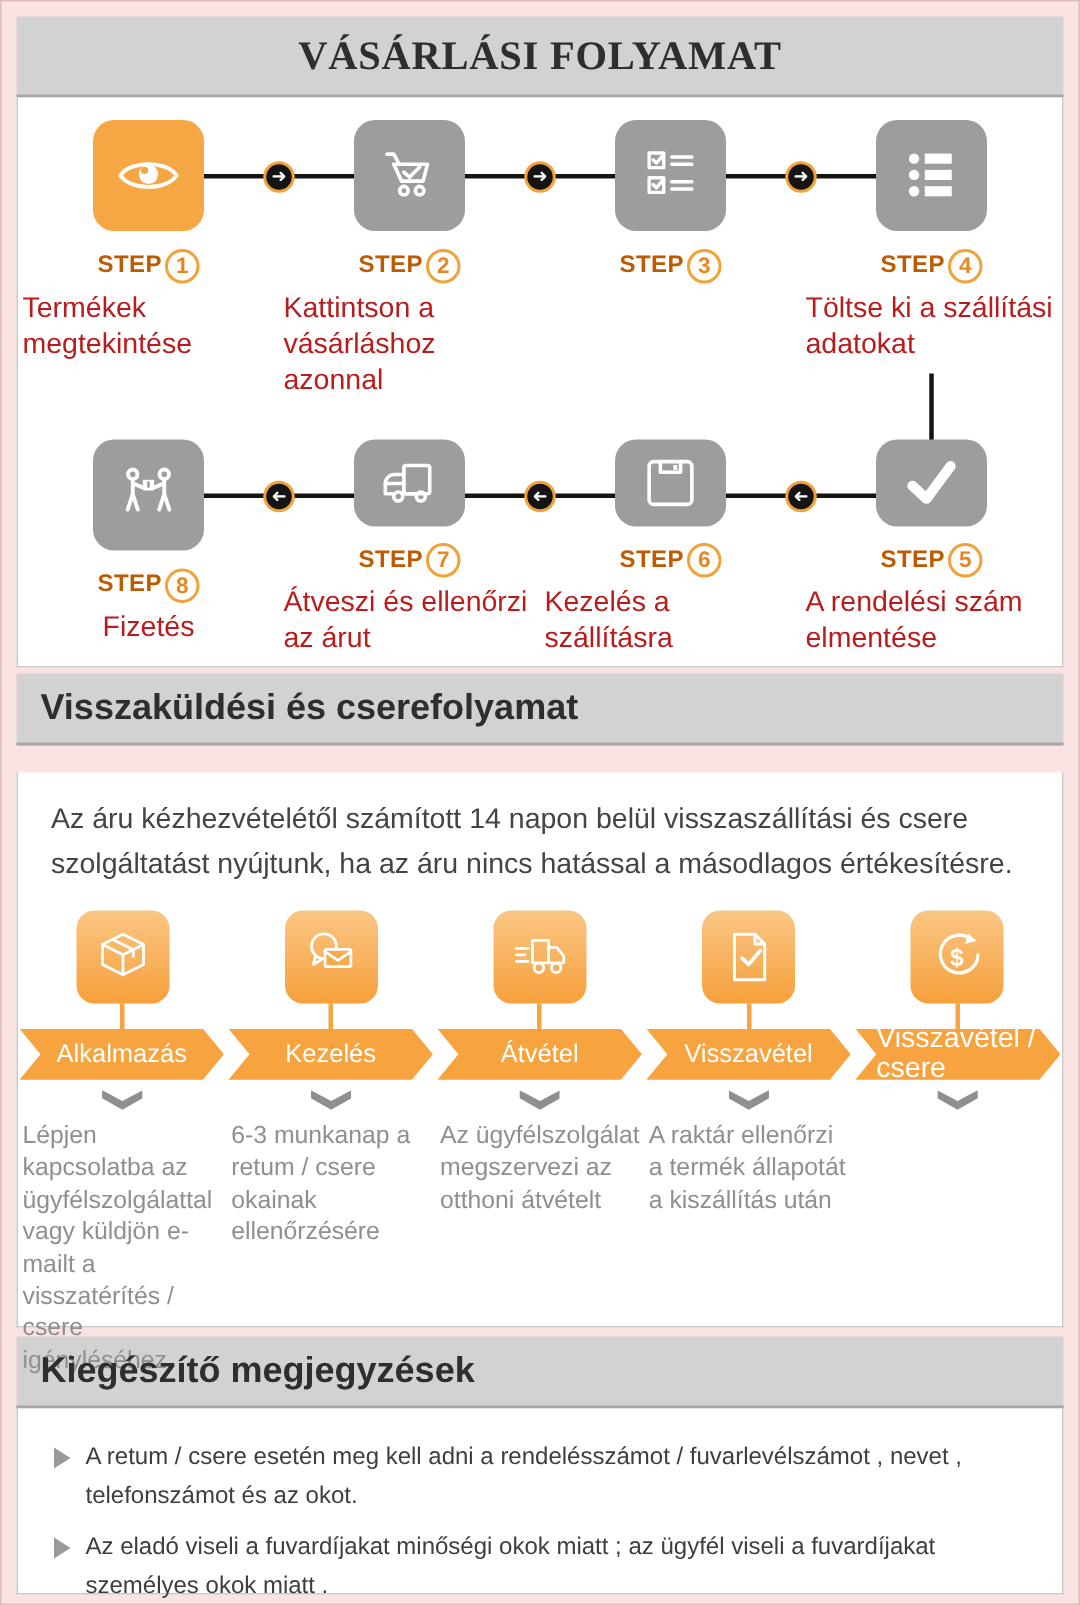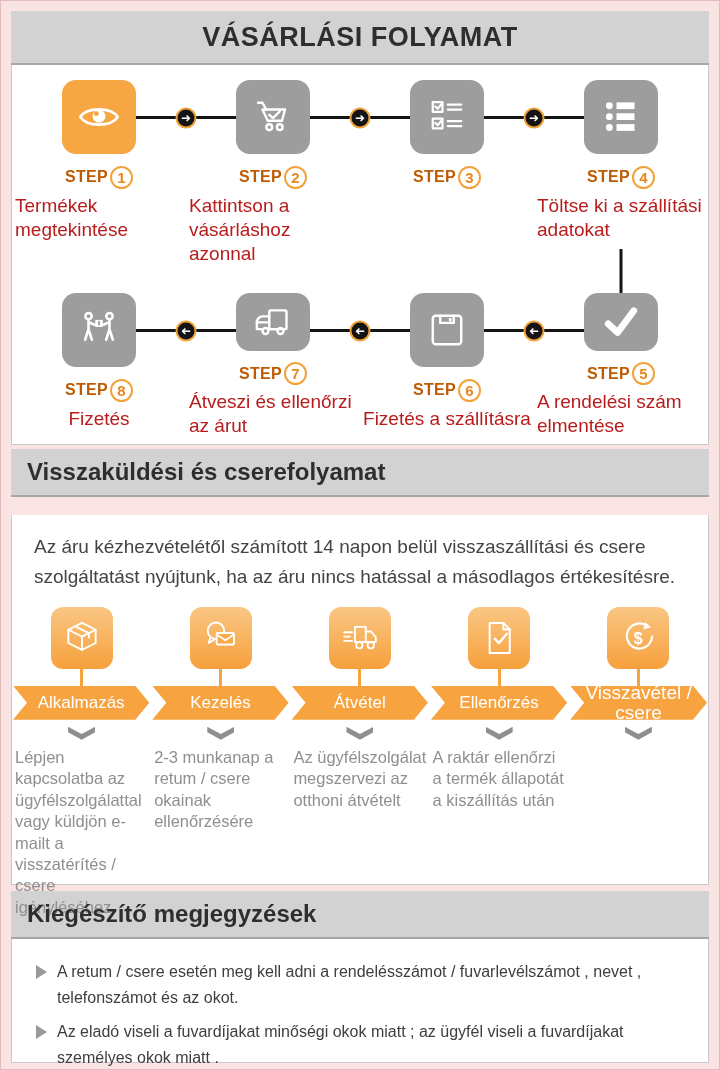--- a/index.html
+++ b/index.html
@@ -18,21 +18,21 @@
   
   .bar {
     background:#d2d2d2;
     border-bottom:2px solid #a6a6a6;
     color:#2e2e2e;
     font-weight:bold;
   }
   .title-bar {
     height:54px;
     display:flex; align-items:center; justify-content:center;
-    font-size:27px; letter-spacing:0.5px;
+    font-size:27px; letter-spacing:0.5px;font-family:Liberation Serif, serif;
   }
   .section-bar {
     height:48px;
     display:flex; align-items:center;
     padding-left:16px;
     font-size:24px;
   }
   
   .panel {
     background:#fff;
@@ -94,21 +94,21 @@
     background:linear-gradient(180deg,#fac684 0%,#f6a03c 100%);
     display:flex; align-items:center; justify-content:center;
   }
   .stem { width:3px; height:17px; background:#f6a440; }
   .banner-row { display:flex; padding:0 1px; }
   .bseg {
     width:20%; height:34px; margin-right:3px;
     background:#f7a440;
     clip-path:polygon(0 0, calc(100% - 14px) 0, 100% 50%, calc(100% - 14px) 100%, 0 100%, 14px 50%);
     color:#fff; display:flex; align-items:center; justify-content:center;
-    text-align:center; font-size:17px; line-height:1.05;
+    text-align:left; font-size:17px; line-height:1.05;
   }
   .bseg.small { font-size:19px; padding:0 14px; }
   .bseg:last-child { margin-right:0; }
   .desc-row { display:flex; margin-top:7px; }
   .v-arrow {
     width:27px; height:13px; background:#8f8f8f; margin:0 auto 7px auto;
     clip-path:polygon(0 0, 50% 55%, 100% 0, 100% 42%, 50% 100%, 0 42%);
   }
   .sdesc {
     font-size:16.5px; color:#8f8f8f; text-align:left; line-height:1.3;
@@ -258,21 +258,21 @@
           <svg width="48" height="48" viewBox="0 0 64 64" fill="none" stroke="#fff" stroke-width="3.2" stroke-linecap="round" stroke-linejoin="round">
             <rect x="13" y="13" width="38" height="38" rx="4"></rect>
             <path d="M23 13v9.5h18V13"></path>
             <rect x="34.5" y="16" width="3.5" height="4.5" fill="#fff" stroke="none"></rect>
           </svg>
         </div>
         <div class="steprow">
           <span class="steplbl">STEP</span>
           <span class="stepnum">6</span>
         </div>
-        <div class="steptext">Fizetés a szállításra</div>
+        <div class="steptext">Kezelés a szállításra</div>
       </div>
 
       <div class="fcol">
         <div class="sbox">
           <svg width="48" height="48" viewBox="0 0 64 64" fill="none" stroke="#fff" stroke-width="9" stroke-linecap="round" stroke-linejoin="round">
             <path d="M15 34.5l12.5 11.5L49 17"></path>
           </svg>
         </div>
         <div class="steprow">
           <span class="steplbl">STEP</span>
@@ -343,32 +343,32 @@
           </svg>
         </div>
         <div class="stem"></div>
       </div>
     </div>
 
     <div class="banner-row">
       <div class="bseg">Alkalmazás</div>
       <div class="bseg">Kezelés</div>
       <div class="bseg">Átvétel</div>
-      <div class="bseg">Ellenőrzés</div>
+      <div class="bseg">Visszavétel</div>
       <div class="bseg small">Visszavétel / csere</div>
     </div>
 
     <div class="desc-row">
       <div class="scol">
         <div class="v-arrow"></div>
         <div class="sdesc">Lépjen kapcsolatba az ügyfélszolgálattal vagy küldjön e-mailt a visszatérítés / csere igényléséhez.</div>
       </div>
       <div class="scol">
         <div class="v-arrow"></div>
-        <div class="sdesc">2-3 munkanap a retum / csere okainak ellenőrzésére</div>
+        <div class="sdesc">6-3 munkanap a retum / csere okainak ellenőrzésére</div>
       </div>
       <div class="scol">
         <div class="v-arrow"></div>
         <div class="sdesc">Az ügyfélszolgálat megszervezi az otthoni átvételt</div>
       </div>
       <div class="scol">
         <div class="v-arrow"></div>
         <div class="sdesc">A raktár ellenőrzi a termék állapotát a kiszállítás után</div>
       </div>
       <div class="scol">

